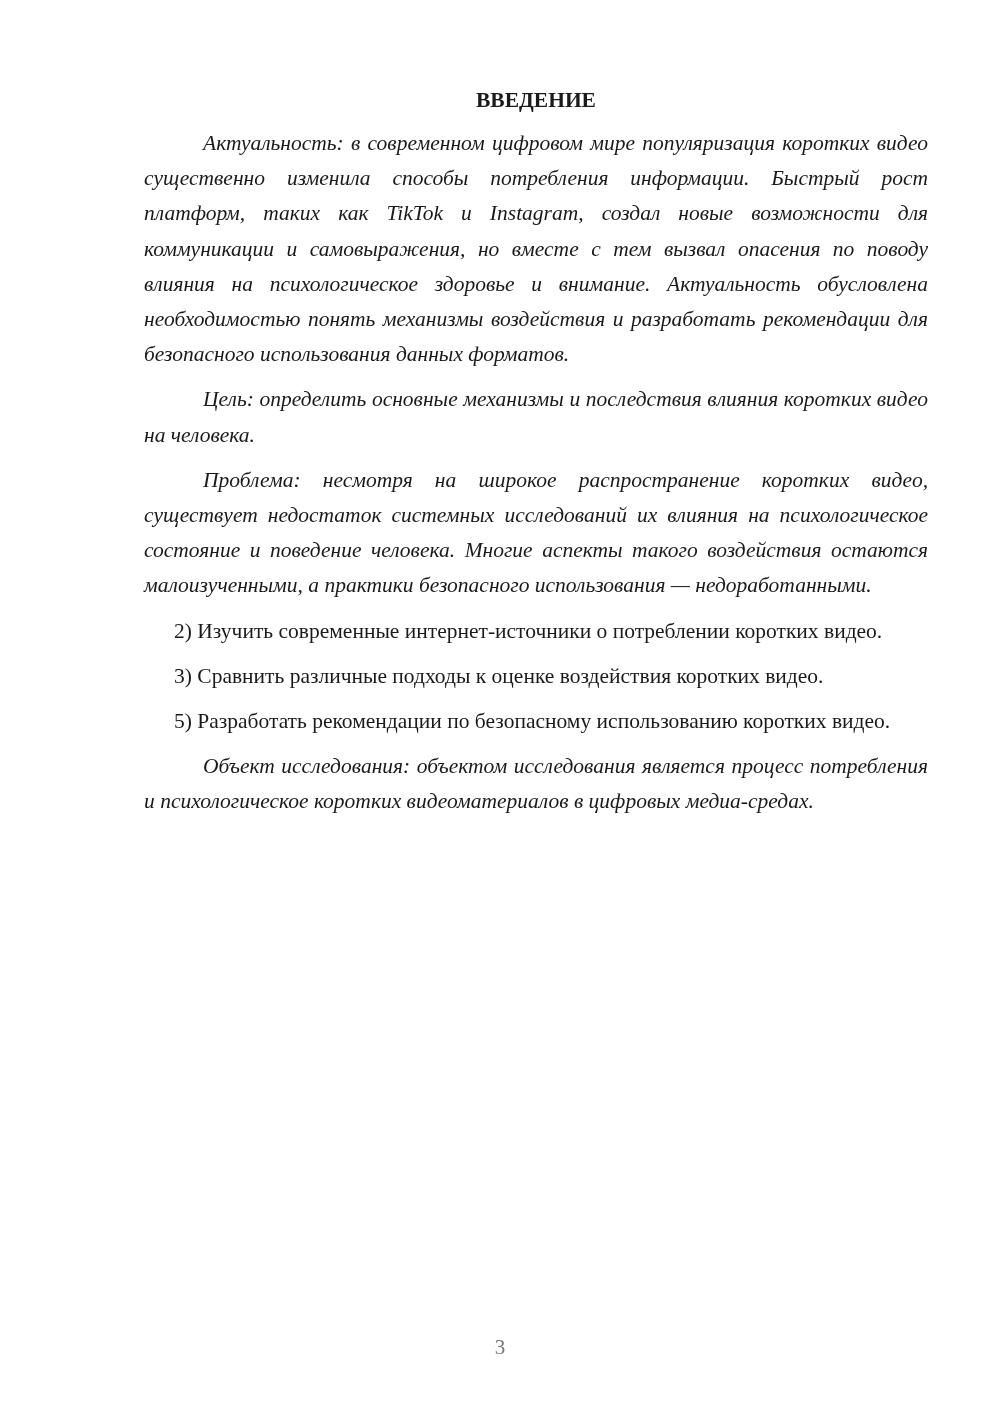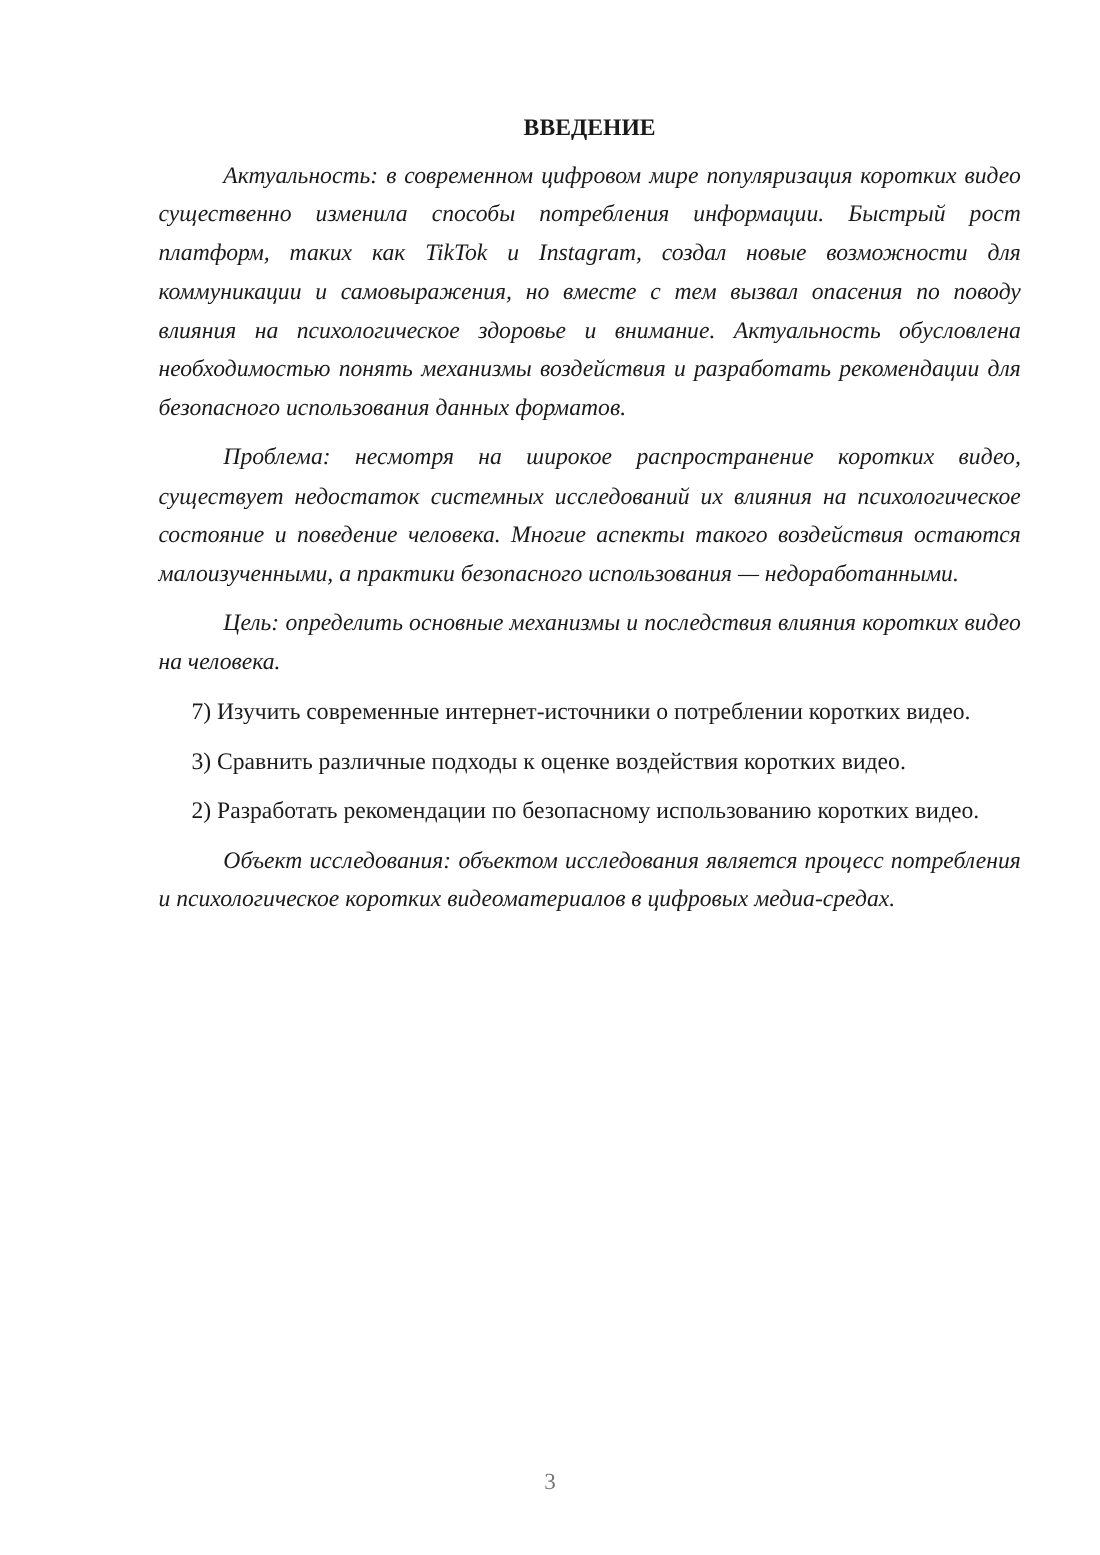--- a/index.html
+++ b/index.html
@@ -2,21 +2,21 @@
 <html><head>
 <meta charset="utf-8">
 <style>
   html, body { margin: 0; padding: 0; background: #ffffff; }
   body { width: 1000px; height: 1414px; position: relative; overflow: hidden; }
   .page {
     position: absolute; left: 0; top: 0; width: 1000px; height: 1414px; background: #ffffff;
     font-family: "Liberation Serif", serif; color: #1a1a1a;
   }
   .content {
-    position: absolute; left: 144px; top: 100px; width: 784px;
+    position: absolute; left: 144px; top: 84px; width: 784px;
     font-size: 21.5px; line-height: 35.2px;
   }
   .title {
     text-align: center; font-weight: bold; font-size: 21.5px;
     margin: 0 0 10px 0; line-height: 32px;
   }
   p { margin: 0; text-align: justify; }
   .indent { text-indent: 59px; font-style: italic; }
   .task { text-indent: 30px; }
   .gap { margin-top: 10px; }
@@ -27,28 +27,28 @@
 </style>
 </head>
 <body>
 
 <div class="page">
   <div class="content">
     <h1 class="title">ВВЕДЕНИЕ</h1>
 
     <p class="indent">Актуальность: в современном цифровом мире популяризация коротких видео существенно изменила способы потребления информации. Быстрый рост платформ, таких как TikTok и Instagram, создал новые возможности для коммуникации и самовыражения, но вместе с тем вызвал опасения по поводу влияния на психологическое здоровье и внимание. Актуальность обусловлена необходимостью понять механизмы воздействия и разработать рекомендации для безопасного использования данных форматов.</p>
 
+    <p class="indent gap">Цель: определить основные механизмы и последствия влияния коротких видео на человека.</p>
+
     <p class="indent gap">Проблема: несмотря на широкое распространение коротких видео, существует недостаток системных исследований их влияния на психологическое состояние и поведение человека. Многие аспекты такого воздействия остаются малоизученными, а практики безопасного использования — недоработанными.</p>
-
-    <p class="indent gap">Цель: определить основные механизмы и последствия влияния коротких видео на человека.</p>
 
 
     <div>
-      <p class="task gap">7) Изучить современные интернет-источники о потреблении коротких видео.</p>
+      <p class="task gap">2) Изучить современные интернет-источники о потреблении коротких видео.</p>
       <p class="task gap">3) Сравнить различные подходы к оценке воздействия коротких видео.</p>
-      <p class="task gap">2) Разработать рекомендации по безопасному использованию коротких видео.</p>
+      <p class="task gap">5) Разработать рекомендации по безопасному использованию коротких видео.</p>
     </div>
 
     <p class="indent gap">Объект исследования: объектом исследования является процесс потребления и психологическое коротких видеоматериалов в цифровых медиа-средах.</p>
   </div>
 
   <div class="page-number">3</div>
 </div>
 
 </body></html>

